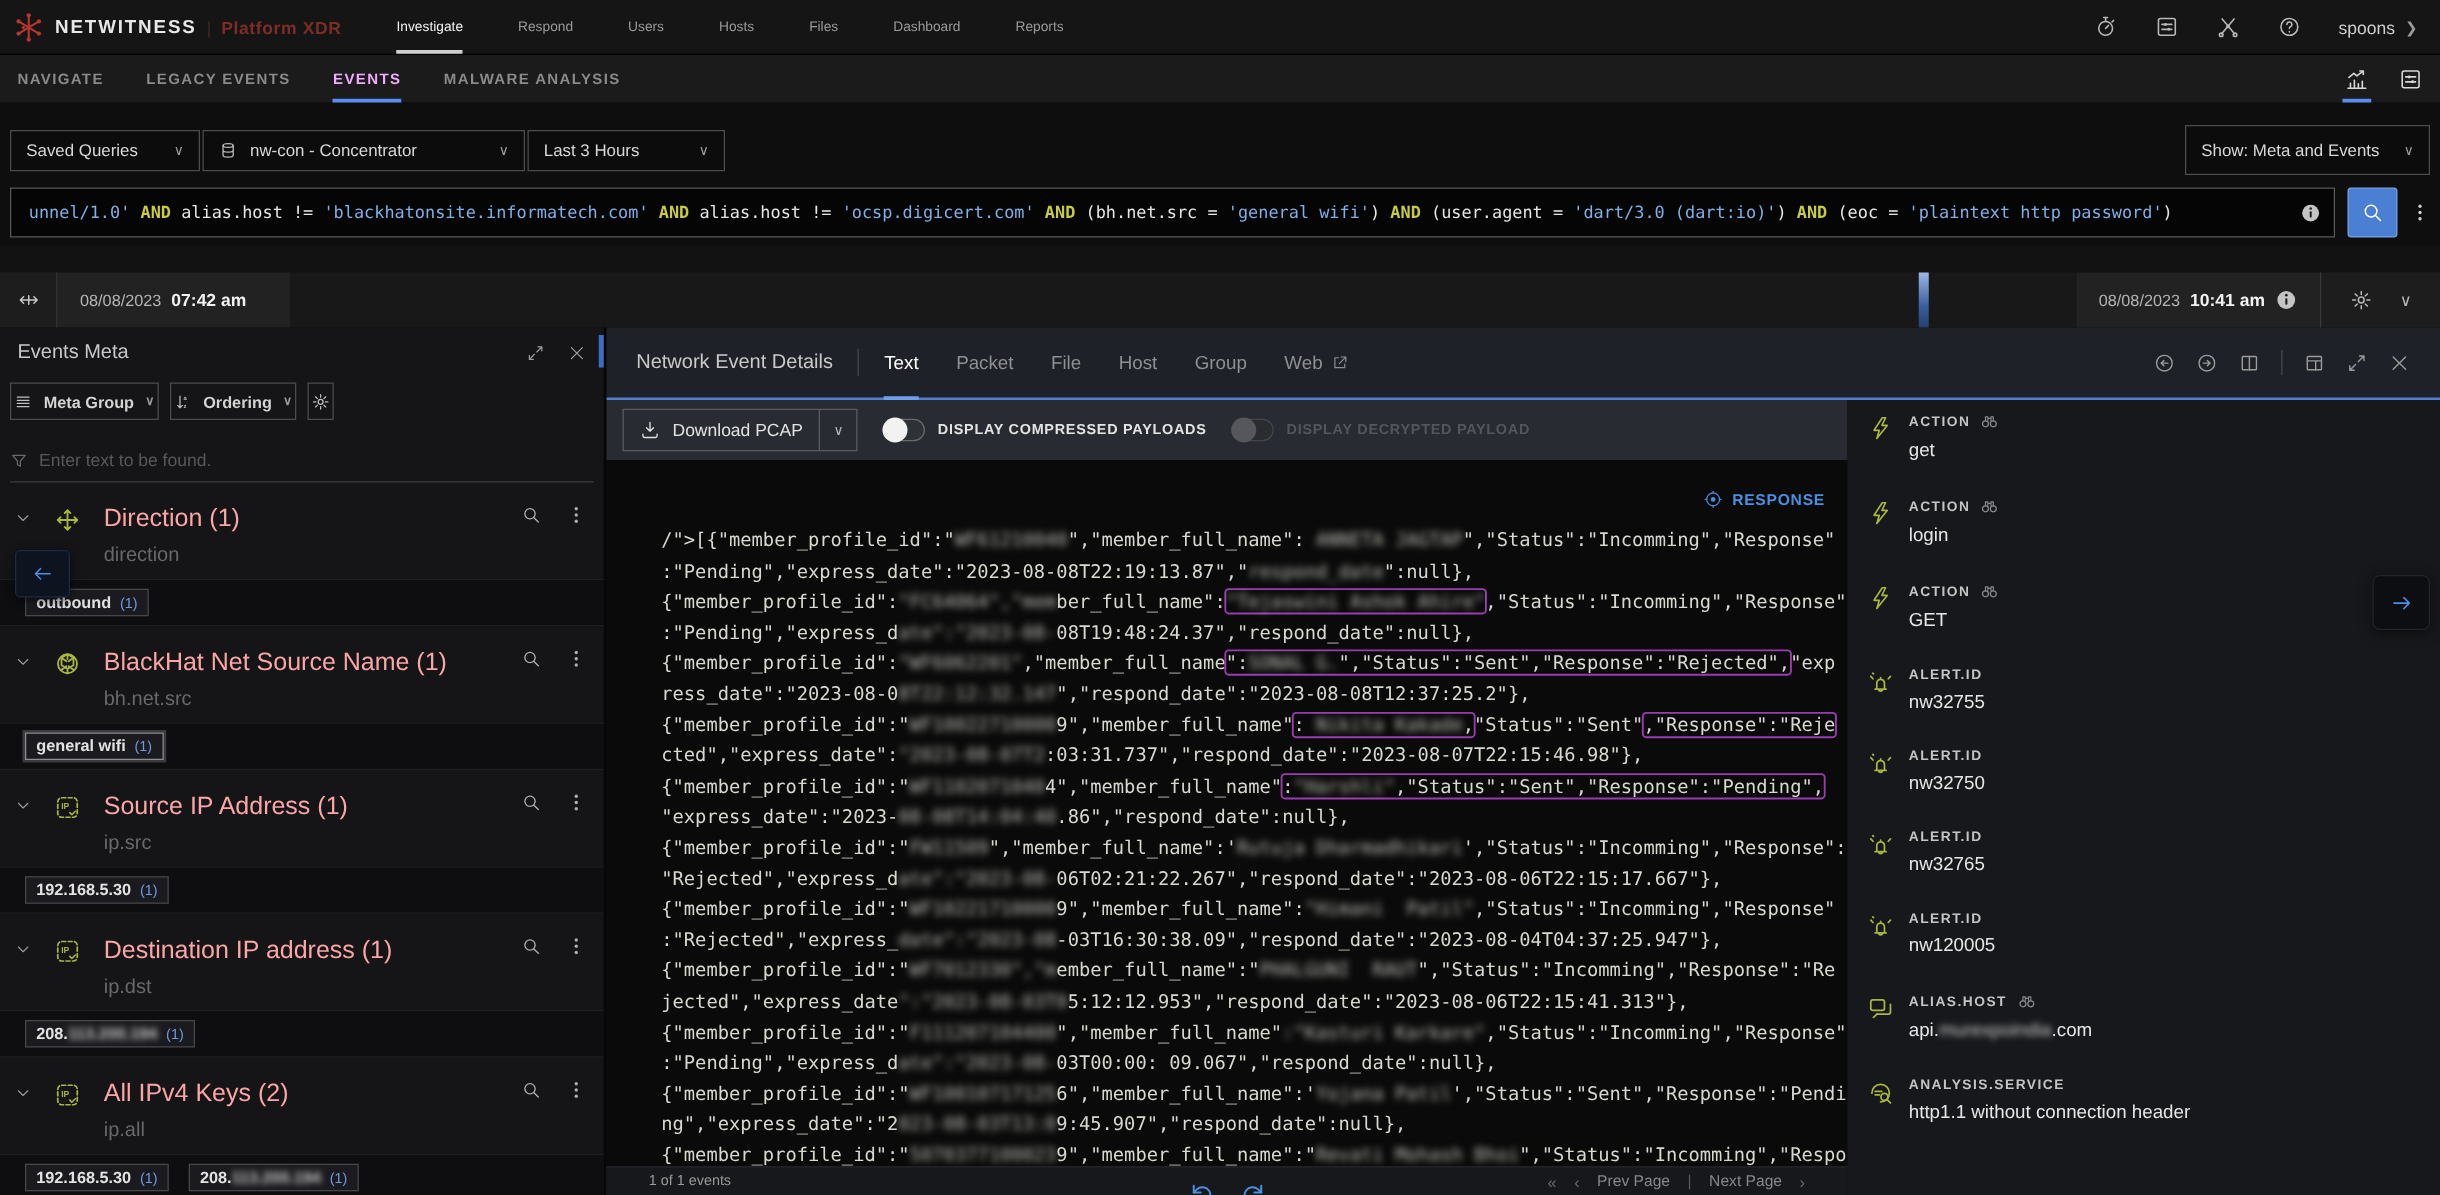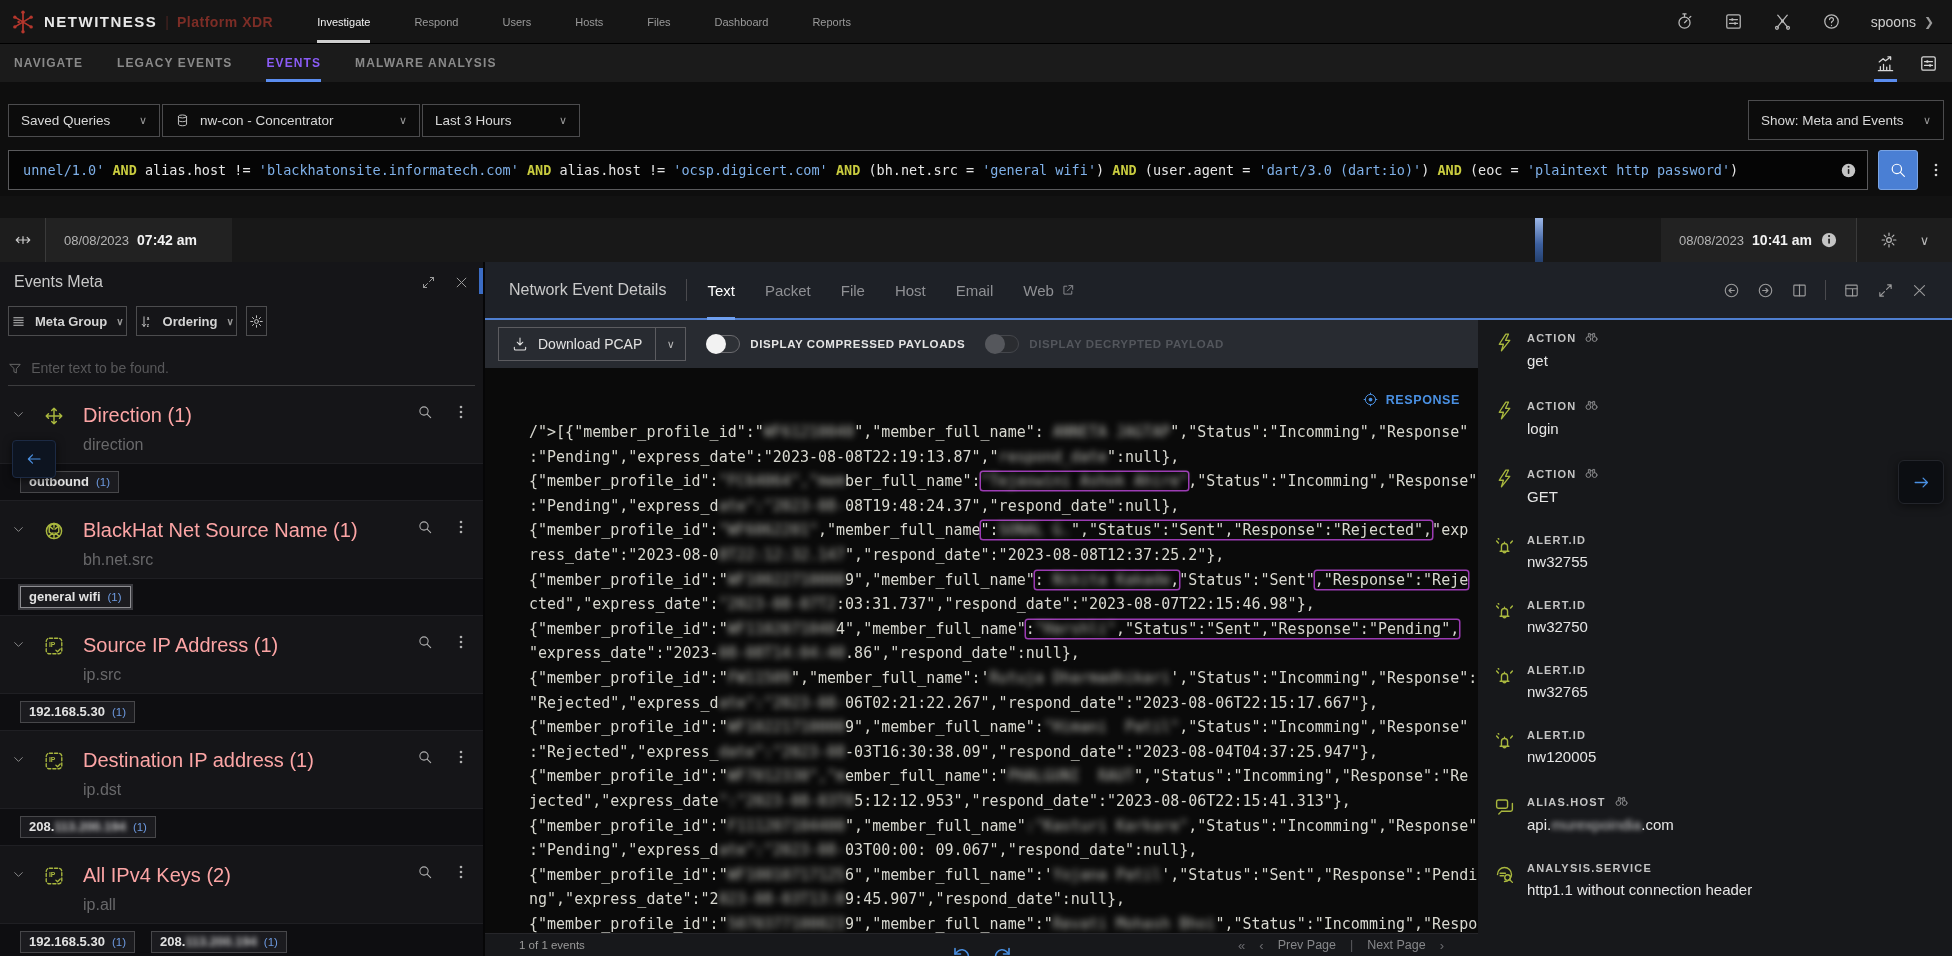--- a/index.html
+++ b/index.html
@@ -23,21 +23,21 @@
   .tn-item.active::after { content:""; position:absolute; left:0; right:0; bottom:1px; height:3px; background:#cfcfcf; }
   .tn-right { margin-left:auto; display:flex; align-items:center; gap:30px; }
   .tn-right .ic { width:19px; height:19px; color:#b8b8b8; }
   .tn-user { color:#cfcfcf; font-size:14px; display:flex; align-items:center; gap:8px; }
   .tn-user .chev { color:#9a9a9a; font-size:12px; }
 
   
   .subnav { height:38px; background:#1b1b1b; display:flex; align-items:flex-end; padding:0 14px; }
   .sn-menu { display:flex; gap:34px; height:100%; align-items:center; }
   .sn-item { color:#8a8a8a; font-size:12px; font-weight:bold; letter-spacing:1.1px; height:100%; display:flex; align-items:center; position:relative; cursor:pointer; }
-  .sn-item.active { color:#8b5cf6; }
+  .sn-item.active { color:#f0abfc; }
   .sn-item.active::after { content:""; position:absolute; left:0; right:0; bottom:0; height:3px; background:#5b8def; }
   .sn-right { margin-left:auto; display:flex; gap:24px; align-items:center; height:100%; }
   .sn-right .ic { width:19px; height:19px; color:#d8d8d8; position:relative; height:100%; display:flex; align-items:center;}
   .sn-right .ic svg{ width:19px;height:19px;}
   .sn-right .ic.active::after { content:""; position:absolute; left:-2px; right:-2px; bottom:0; height:3px; background:#5b8def; }
 
   
   .query-section { background:#0e0e0e; padding:22px 8px 0 8px; height:114px; }
   .q-row1 { display:flex; gap:2px; }
   .q-btn { height:33px; display:flex; align-items:center; gap:10px; padding:0 12px; border:1px solid #4c4c4e; background:#0c0c0c; color:#d8d8d8; font-size:13.5px; cursor:pointer; }
@@ -638,21 +638,21 @@
             <a class="dh-tab">
               <span>Packet</span>
             </a>
             <a class="dh-tab">
               <span>File</span>
             </a>
             <a class="dh-tab">
               <span>Host</span>
             </a>
             <a class="dh-tab">
-              <span>Email</span>
+              <span>Group</span>
             </a>
             <a class="dh-tab">
               <span>Web</span>
               <span class="ic ">
                 <svg viewBox="0 0 24 24" fill="none" stroke="currentColor" stroke-width="1.6" stroke-linecap="round" stroke-linejoin="round">
                   <path d="M10 5.5 H5 V19 h13.5 v-5 M13.5 4.5 H20 V11 M19.5 5 L11 13.5"></path>
                 </svg>
               </span>
             </a>
           </nav>

